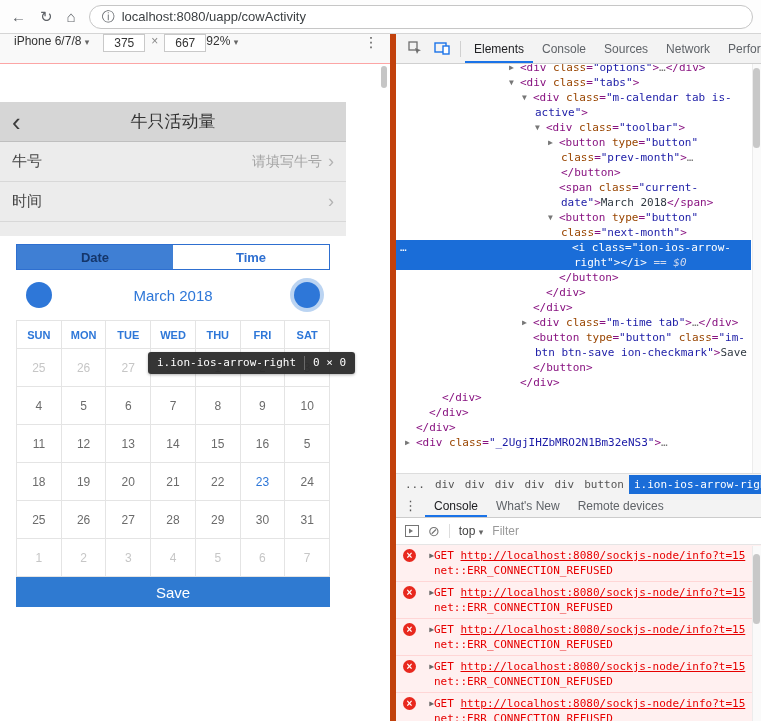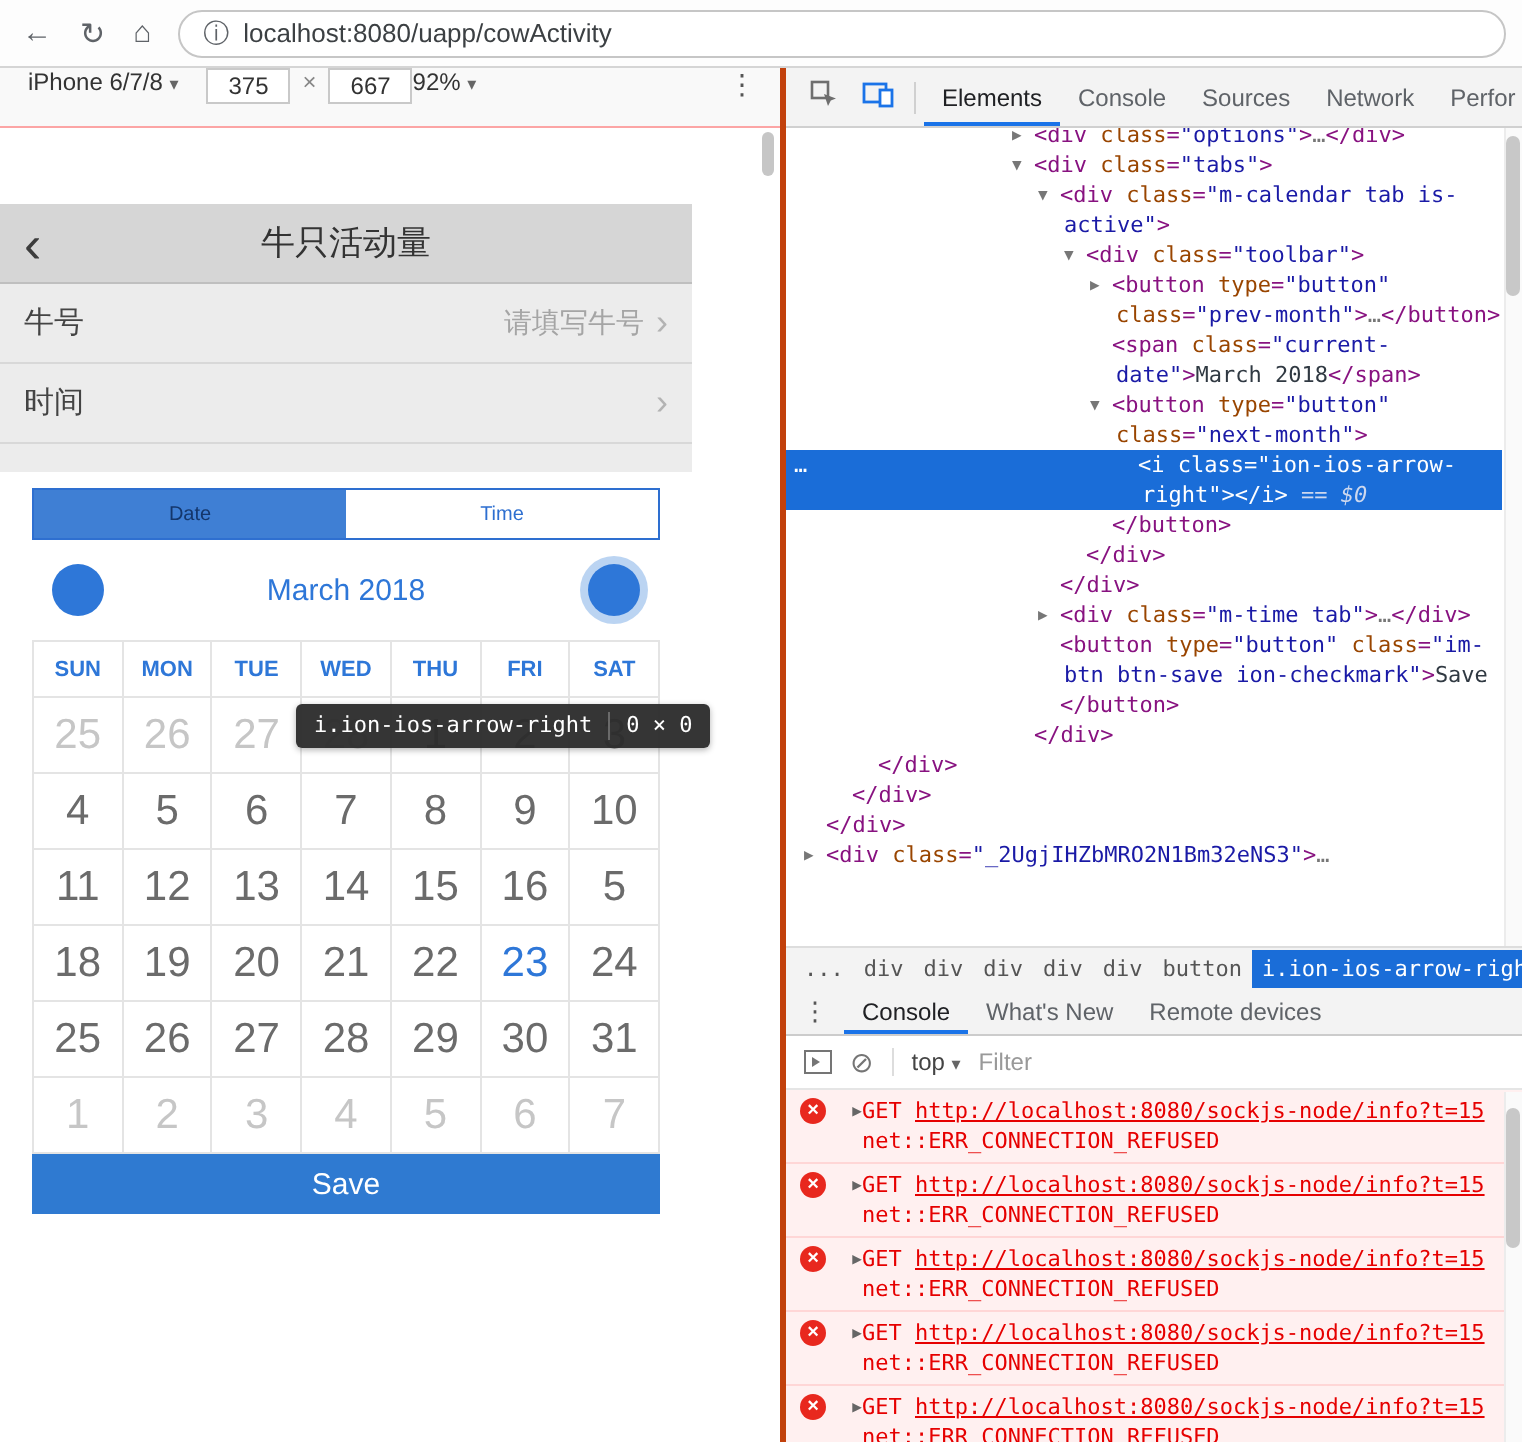--- a/index.html
+++ b/index.html
@@ -41,44 +41,44 @@
   .form-row { height:40px; display:flex; align-items:center; padding:0 12px;
     border-bottom:1px solid #d8d8d8; cursor:pointer; }
   .fr-label { font-size:15px; color:#444; }
   .fr-value { margin-left:auto; font-size:14px; color:#a5a5a5; }
   .fr-chev { font-size:18px; color:#b3b3b3; margin-left:6px; }
   .query-btn { margin:46px 18px 0; height:40px; border-radius:4px; background:#17497b;
     color:#7d9cbd; font-size:16px; display:flex; align-items:center; justify-content:center; cursor:pointer; }
 
   .picker { background:#fff; }
   .picker-tabs { margin:8px 16px 0; height:26px; display:flex; border:1px solid #2e6fd0; }
-  .ptab { flex:1; display:flex; align-items:center; justify-content:center; font-size:10px;
-    background:#fff; color:#2e6fd0; cursor:pointer; }
+  .ptab { flex:1; display:flex; align-items:center; justify-content:center; font-size:13px;
+    background:#fff; color:#2e6fd0; cursor:pointer;font-weight:bold; }
   .ptab.active { background:#3f7fd4; color:#14366b; }
   .cal-toolbar { margin:12px 26px 0; display:flex; align-items:center; justify-content:space-between; }
   .cal-circle { width:26px; height:26px; border-radius:50%; background:#2e77d8; cursor:pointer; }
   .cal-circle.hl { box-shadow:0 0 0 4px rgba(120,170,230,.5); }
   .cal-month { font-size:15px; color:#2e77d8; }
   .cal-grid { margin:12px 16px 0; border-top:1px solid #e4e4e4; border-left:1px solid #e4e4e4; }
   .cal-row { display:flex; }
   .cal-cell { flex:1; text-align:center; border-right:1px solid #e4e4e4; border-bottom:1px solid #e4e4e4;
-    font-size:21px; color:#6b6b6b; height:38px; line-height:38px; cursor:pointer; }
+    font-size:12px; color:#6b6b6b; height:38px; line-height:38px; cursor:pointer; }
   .cal-cell.head { height:28px; line-height:28px; font-size:11px; font-weight:bold; color:#2e77d8; cursor:default; }
   .cal-cell.muted { color:#c6c6c6; }
   .cal-cell.sel { color:#2e77d8; }
   .save-btn { margin:0 16px; height:30px; background:#2f7ad1; color:#fff; font-size:15px;
     display:flex; align-items:center; justify-content:center; cursor:pointer; }
 
   .inspect-tooltip { position:absolute; left:148px; top:288px; background:rgba(45,45,45,.96);
     border-radius:3px; padding:4px 9px; display:flex; align-items:center;
     font:11px/14px "DejaVu Sans Mono", monospace; color:#fff; box-shadow:0 1px 3px rgba(0,0,0,.3); z-index:5; }
   .tt-dim { border-left:1px solid #6a6a6a; padding-left:8px; margin-left:8px; }
 
   
-  .right-pane { width:371px; flex:0 0 371px; border-left:3px solid #c2410c; display:flex; flex-direction:column; background:#fff; }
+  .right-pane { width:371px; flex:0 0 371px; border-left:6px solid #c2410c; display:flex; flex-direction:column; background:#fff; }
   .dt-tabs { height:30px; background:#f3f3f3; border-bottom:1px solid #d0d0d0;
     display:flex; align-items:center; padding-left:6px; }
   .ticon { padding:2px 6px 0; cursor:pointer; }
   .tsep { width:1px; height:16px; background:#d0d0d0; margin:0 4px; }
   .ptab2 { font-size:12px; color:#5f6368; padding:8px 9px 7px; cursor:pointer; white-space:nowrap; }
   .ptab2.active { color:#202124; box-shadow:inset 0 -2px 0 #1a73e8; }
 
   .elements-panel { position:relative; height:409px; overflow:hidden; background:#fff; }
   .tree { margin-top:-4px; padding-right:10px; }
   .tline { position:relative; font:11px/15px "DejaVu Sans Mono", monospace; color:#303942;

